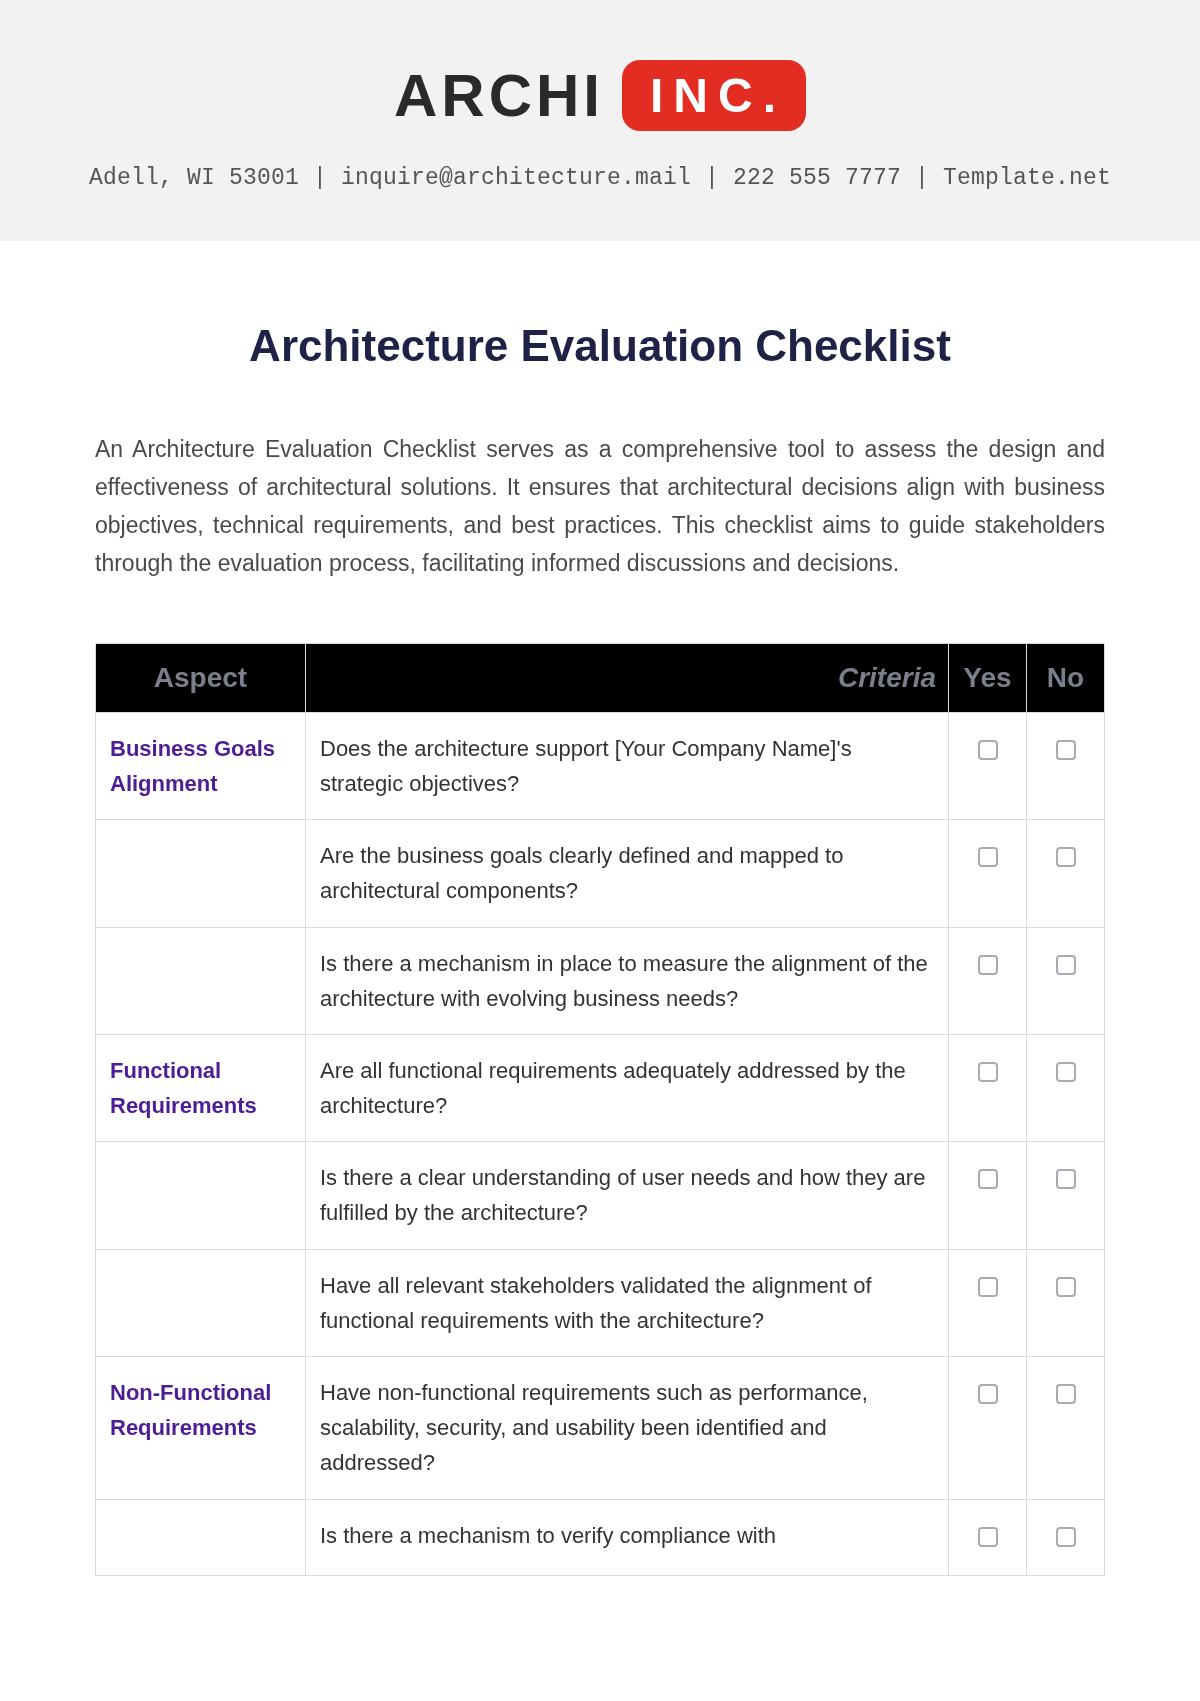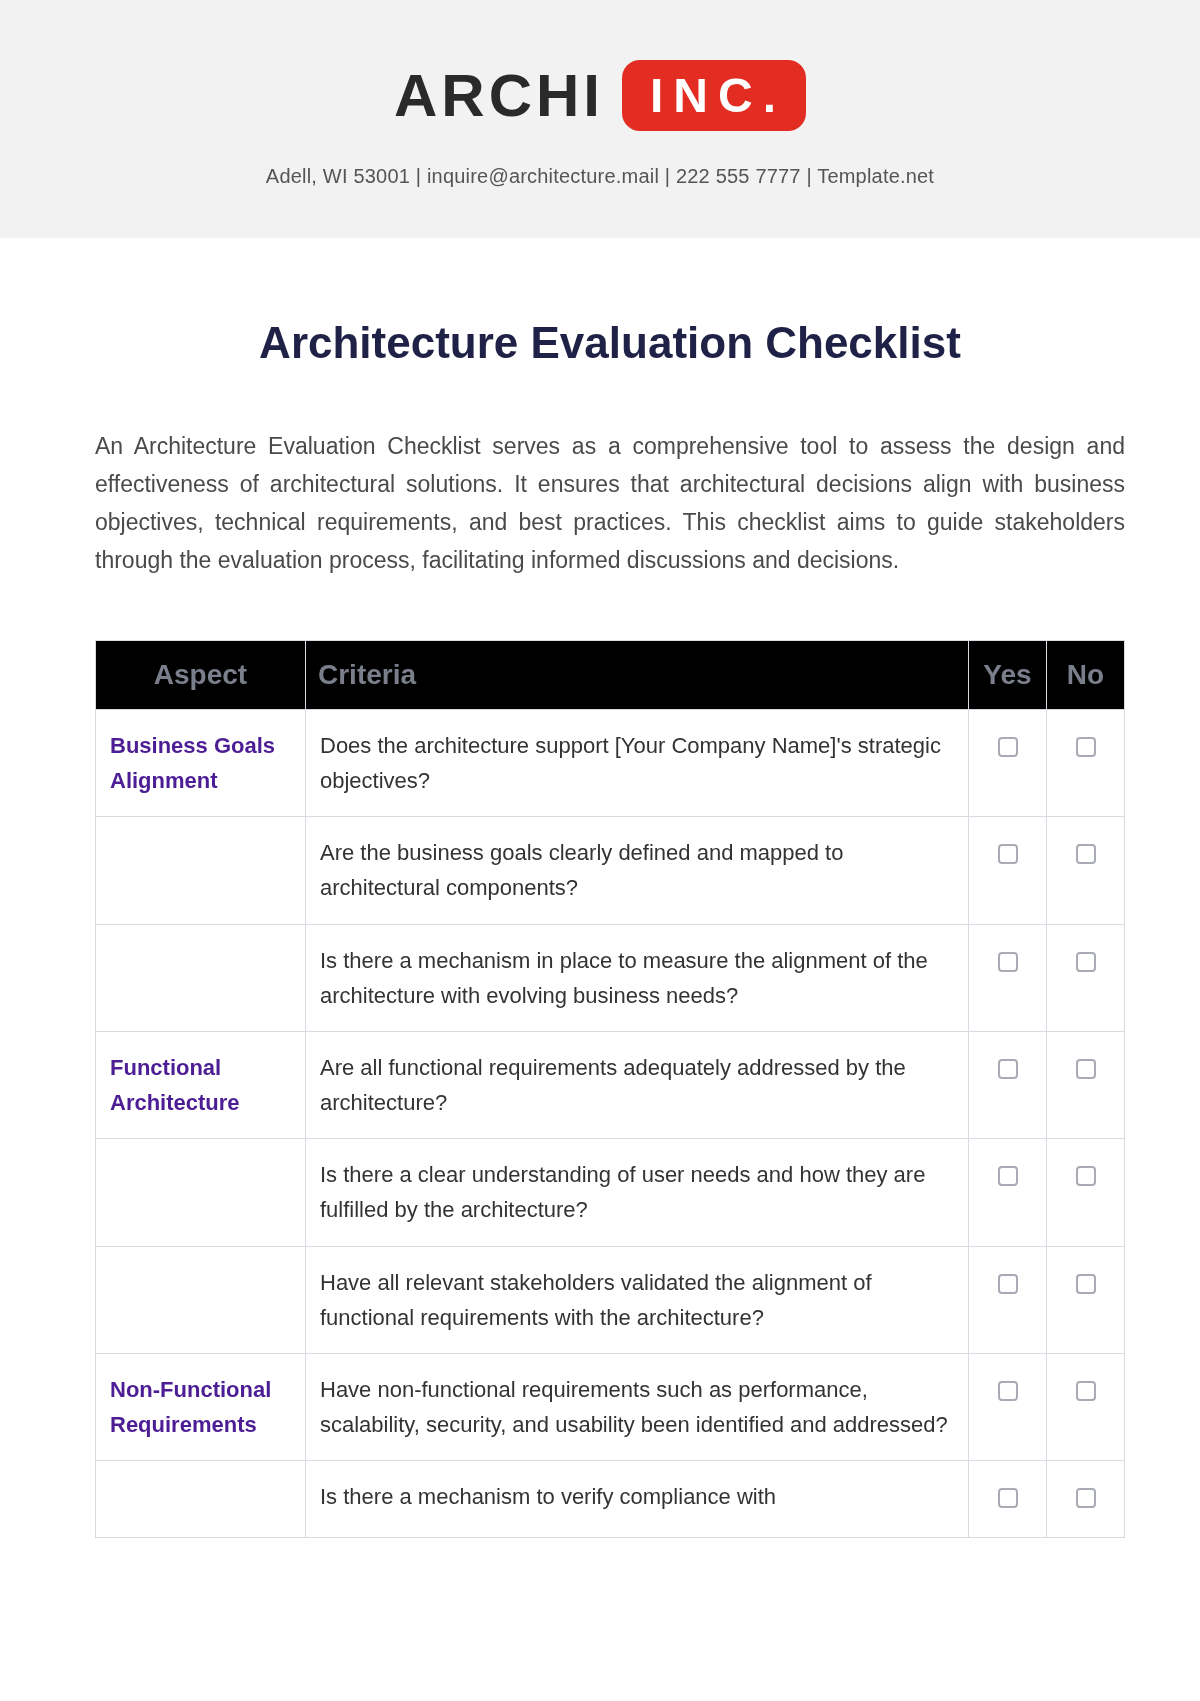--- a/index.html
+++ b/index.html
@@ -29,26 +29,27 @@
     background: #e32c22;
     color: #fff;
     font-size: 48px;
     font-weight: 700;
     letter-spacing: 10px;
     padding: 8px 20px 8px 28px;
     border-radius: 18px;
   }
   .contact-line {
     margin-top: 34px;
-    font-size: 20px;
+    font-size: 23px;
     color: #555;
     letter-spacing: 0.2px;
+    font-family: Liberation Mono, monospace;
   }
   .main {
-    padding: 80px 75px 40px 95px;
+    padding: 80px 95px 40px 95px;
   }
   .page-title {
     text-align: center;
     font-size: 44px;
     font-weight: 800;
     color: #1f2246;
     margin-bottom: 60px;
   }
   .intro {
     font-size: 23px;
@@ -66,21 +67,21 @@
   table.checklist th {
     background: #000000;
     color: #7b7f8c;
     font-weight: 700;
     padding: 18px 12px;
     border: 1px solid #d9dbe2;
     text-align: center;
     font-size: 28px;
   }
   table.checklist th.col-aspect { width: 210px; }
-  table.checklist th.col-criteria { text-align: left; }
+  table.checklist th.col-criteria { text-align: right; font-style: italic; }
   table.checklist th.col-yn { width: 78px; }
   table.checklist td {
     border: 1px solid #d9dbe2;
     padding: 18px 14px;
     vertical-align: top;
     color: #333;
     line-height: 1.6;
   }
   table.checklist td.aspect {
     font-weight: 700;
@@ -138,21 +139,21 @@
           <td class="yn"><span class="cb"></span></td>
           <td class="yn"><span class="cb"></span></td>
         </tr>
         <tr>
           <td class="aspect"></td>
           <td>Is there a mechanism in place to measure the alignment of the architecture with evolving business needs?</td>
           <td class="yn"><span class="cb"></span></td>
           <td class="yn"><span class="cb"></span></td>
         </tr>
         <tr>
-          <td class="aspect">Functional Architecture</td>
+          <td class="aspect">Functional Requirements</td>
           <td>Are all functional requirements adequately addressed by the architecture?</td>
           <td class="yn"><span class="cb"></span></td>
           <td class="yn"><span class="cb"></span></td>
         </tr>
         <tr>
           <td class="aspect"></td>
           <td>Is there a clear understanding of user needs and how they are fulfilled by the architecture?</td>
           <td class="yn"><span class="cb"></span></td>
           <td class="yn"><span class="cb"></span></td>
         </tr>

